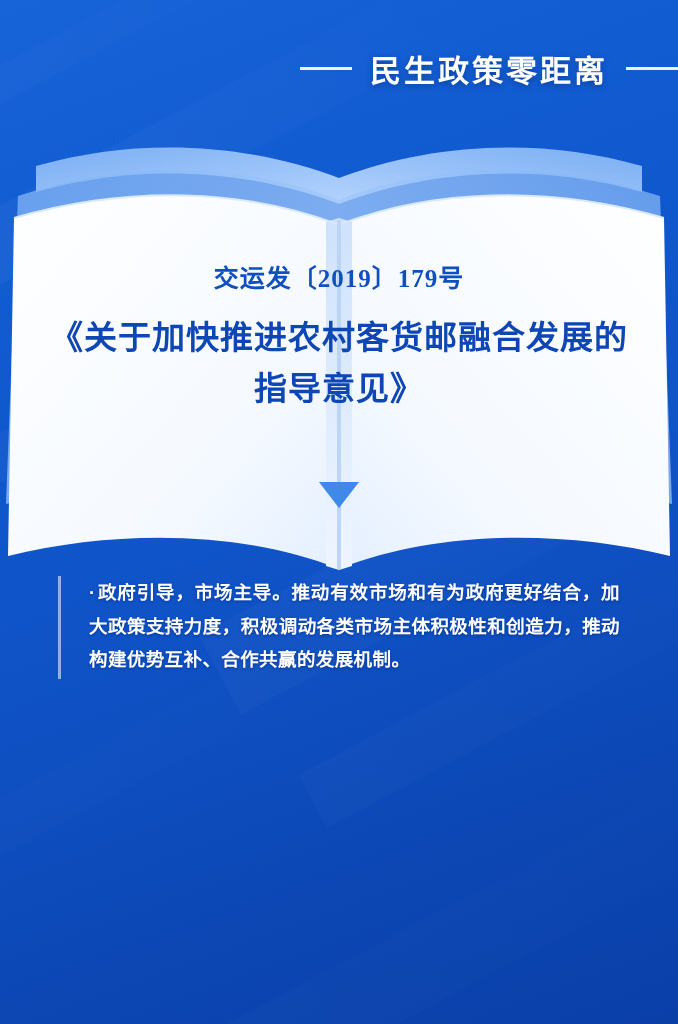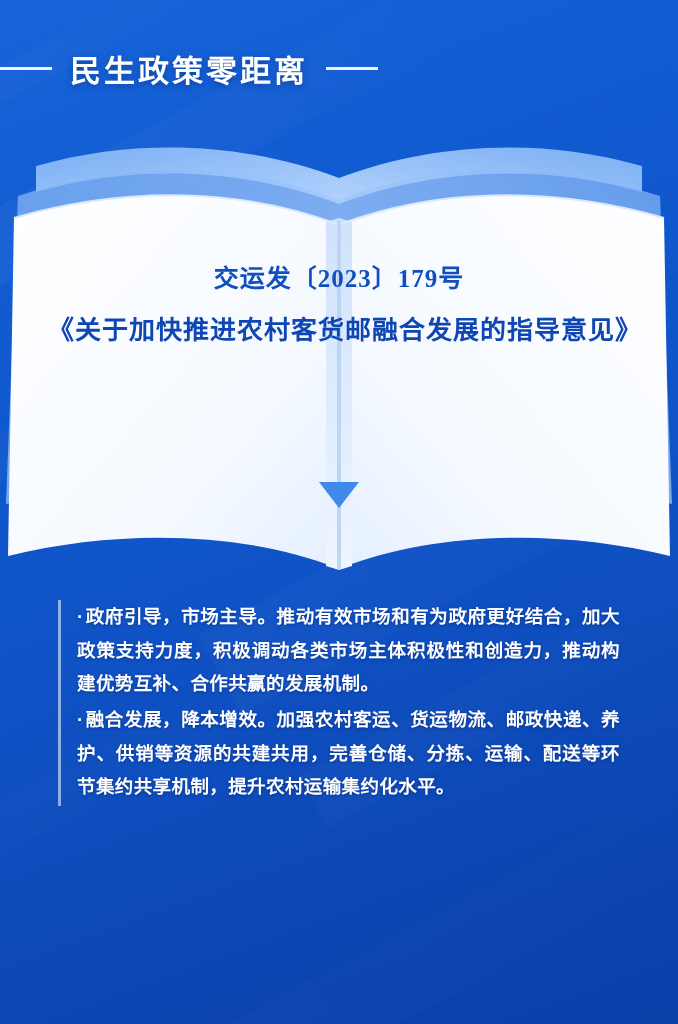--- a/index.html
+++ b/index.html
@@ -35,21 +35,21 @@
   .s5 { left: -180px; top: 760px;  width: 520px; height: 50px;  opacity: .20; }
   .s6 { left: 120px;  top: 900px;  width: 700px; height: 80px;  opacity: .18; }
   .s7 { left: -120px; top: 20px;   width: 420px; height: 34px;  opacity: .28; }
 
   
   .header {
     position: absolute;
     top: 46px;
     left: 0;
     width: 100%;
-    text-align: left;
+    text-align: right;
     z-index: 6;
   }
   .header-inner {
     display: inline-flex;
     align-items: center;
     justify-content: center;
     gap: 18px;
   }
   .rule {
     display: block;
@@ -89,22 +89,22 @@
   .doc-number {
     color: #0f4fbe;
     font-family: "Liberation Serif", serif;
     font-size: 25px;
     font-weight: bold;
     letter-spacing: 1px;
     margin-bottom: 18px;
   }
   .doc-title {
     color: #0e46b4;
-    font-family: Liberation Mono, monospace;
-    font-size: 26px;
+    font-family: Liberation Sans, sans-serif;
+    font-size: 33px;
     font-weight: bold;
     line-height: 1.55;
     letter-spacing: 1px;
     padding: 0 48px;
   }
 
   
   .arrow {
     position: absolute;
     top: 482px;
@@ -112,25 +112,25 @@
     margin-left: -20px;
     width: 40px;
     height: 26px;
     z-index: 6;
   }
 
   
   .content {
     position: absolute;
     left: 58px;
-    top: 600px;
+    top: 576px;
     width: 562px;
     z-index: 6;
     border-left: 3px solid rgba(255,255,255,.55);
-    padding-left: 16px;
+    padding-left: 28px;
     box-sizing: border-box;
   }
   .para {
     color: #ffffff;
     font-size: 18.5px;
     font-weight: bold;
     line-height: 1.82;
     letter-spacing: .4px;
     text-align: justify;
     text-shadow: 0 1px 3px rgba(0, 24, 80, .45);
@@ -201,32 +201,29 @@
 
       <path d="M326 122 L 339 118 L 352 122 L 352 466 L 339 470 L 326 466 Z" fill="url(#spine)"></path>
       <path d="M337 120 L 341 120 L 341 469 L 337 469 Z" fill="#b9d3f4" opacity="0.9"></path>
 
       <path d="M14 118 C 132 84, 246 90, 337 124" fill="none" stroke="#d9e9ff" stroke-width="2"></path>
       <path d="M664 118 C 546 84, 432 90, 341 124" fill="none" stroke="#d9e9ff" stroke-width="2"></path>
     </svg>
   </div>
 
   <div class="book-text">
-    <div class="doc-number">交运发〔2023〕179号</div>
+    <div class="doc-number">交运发〔2019〕179号</div>
     <div class="doc-title">《关于加快推进农村客货邮融合发展的指导意见》</div>
   </div>
 
   <div class="arrow">
     <svg width="40" height="26" viewBox="0 0 40 26" xmlns="http://www.w3.org/2000/svg">
       <polygon points="0,0 40,0 20,26" fill="#3f8ae8"></polygon>
     </svg>
   </div>
 
   <div class="content">
     <p class="para">
       <span class="dot">·</span><span>政府引导，市场主导。推动有效市场和有为政府更好结合，加大政策支持力度，积极调动各类市场主体积极性和创造力，推动构建优势互补、合作共赢的发展机制。</span>
     </p>
-    <p class="para">
-      <span class="dot">·</span><span>融合发展，降本增效。加强农村客运、货运物流、邮政快递、养护、供销等资源的共建共用，完善仓储、分拣、运输、配送等环节集约共享机制，提升农村运输集约化水平。</span>
-    </p>
   </div>
 
 </div>
 
 </body></html>

